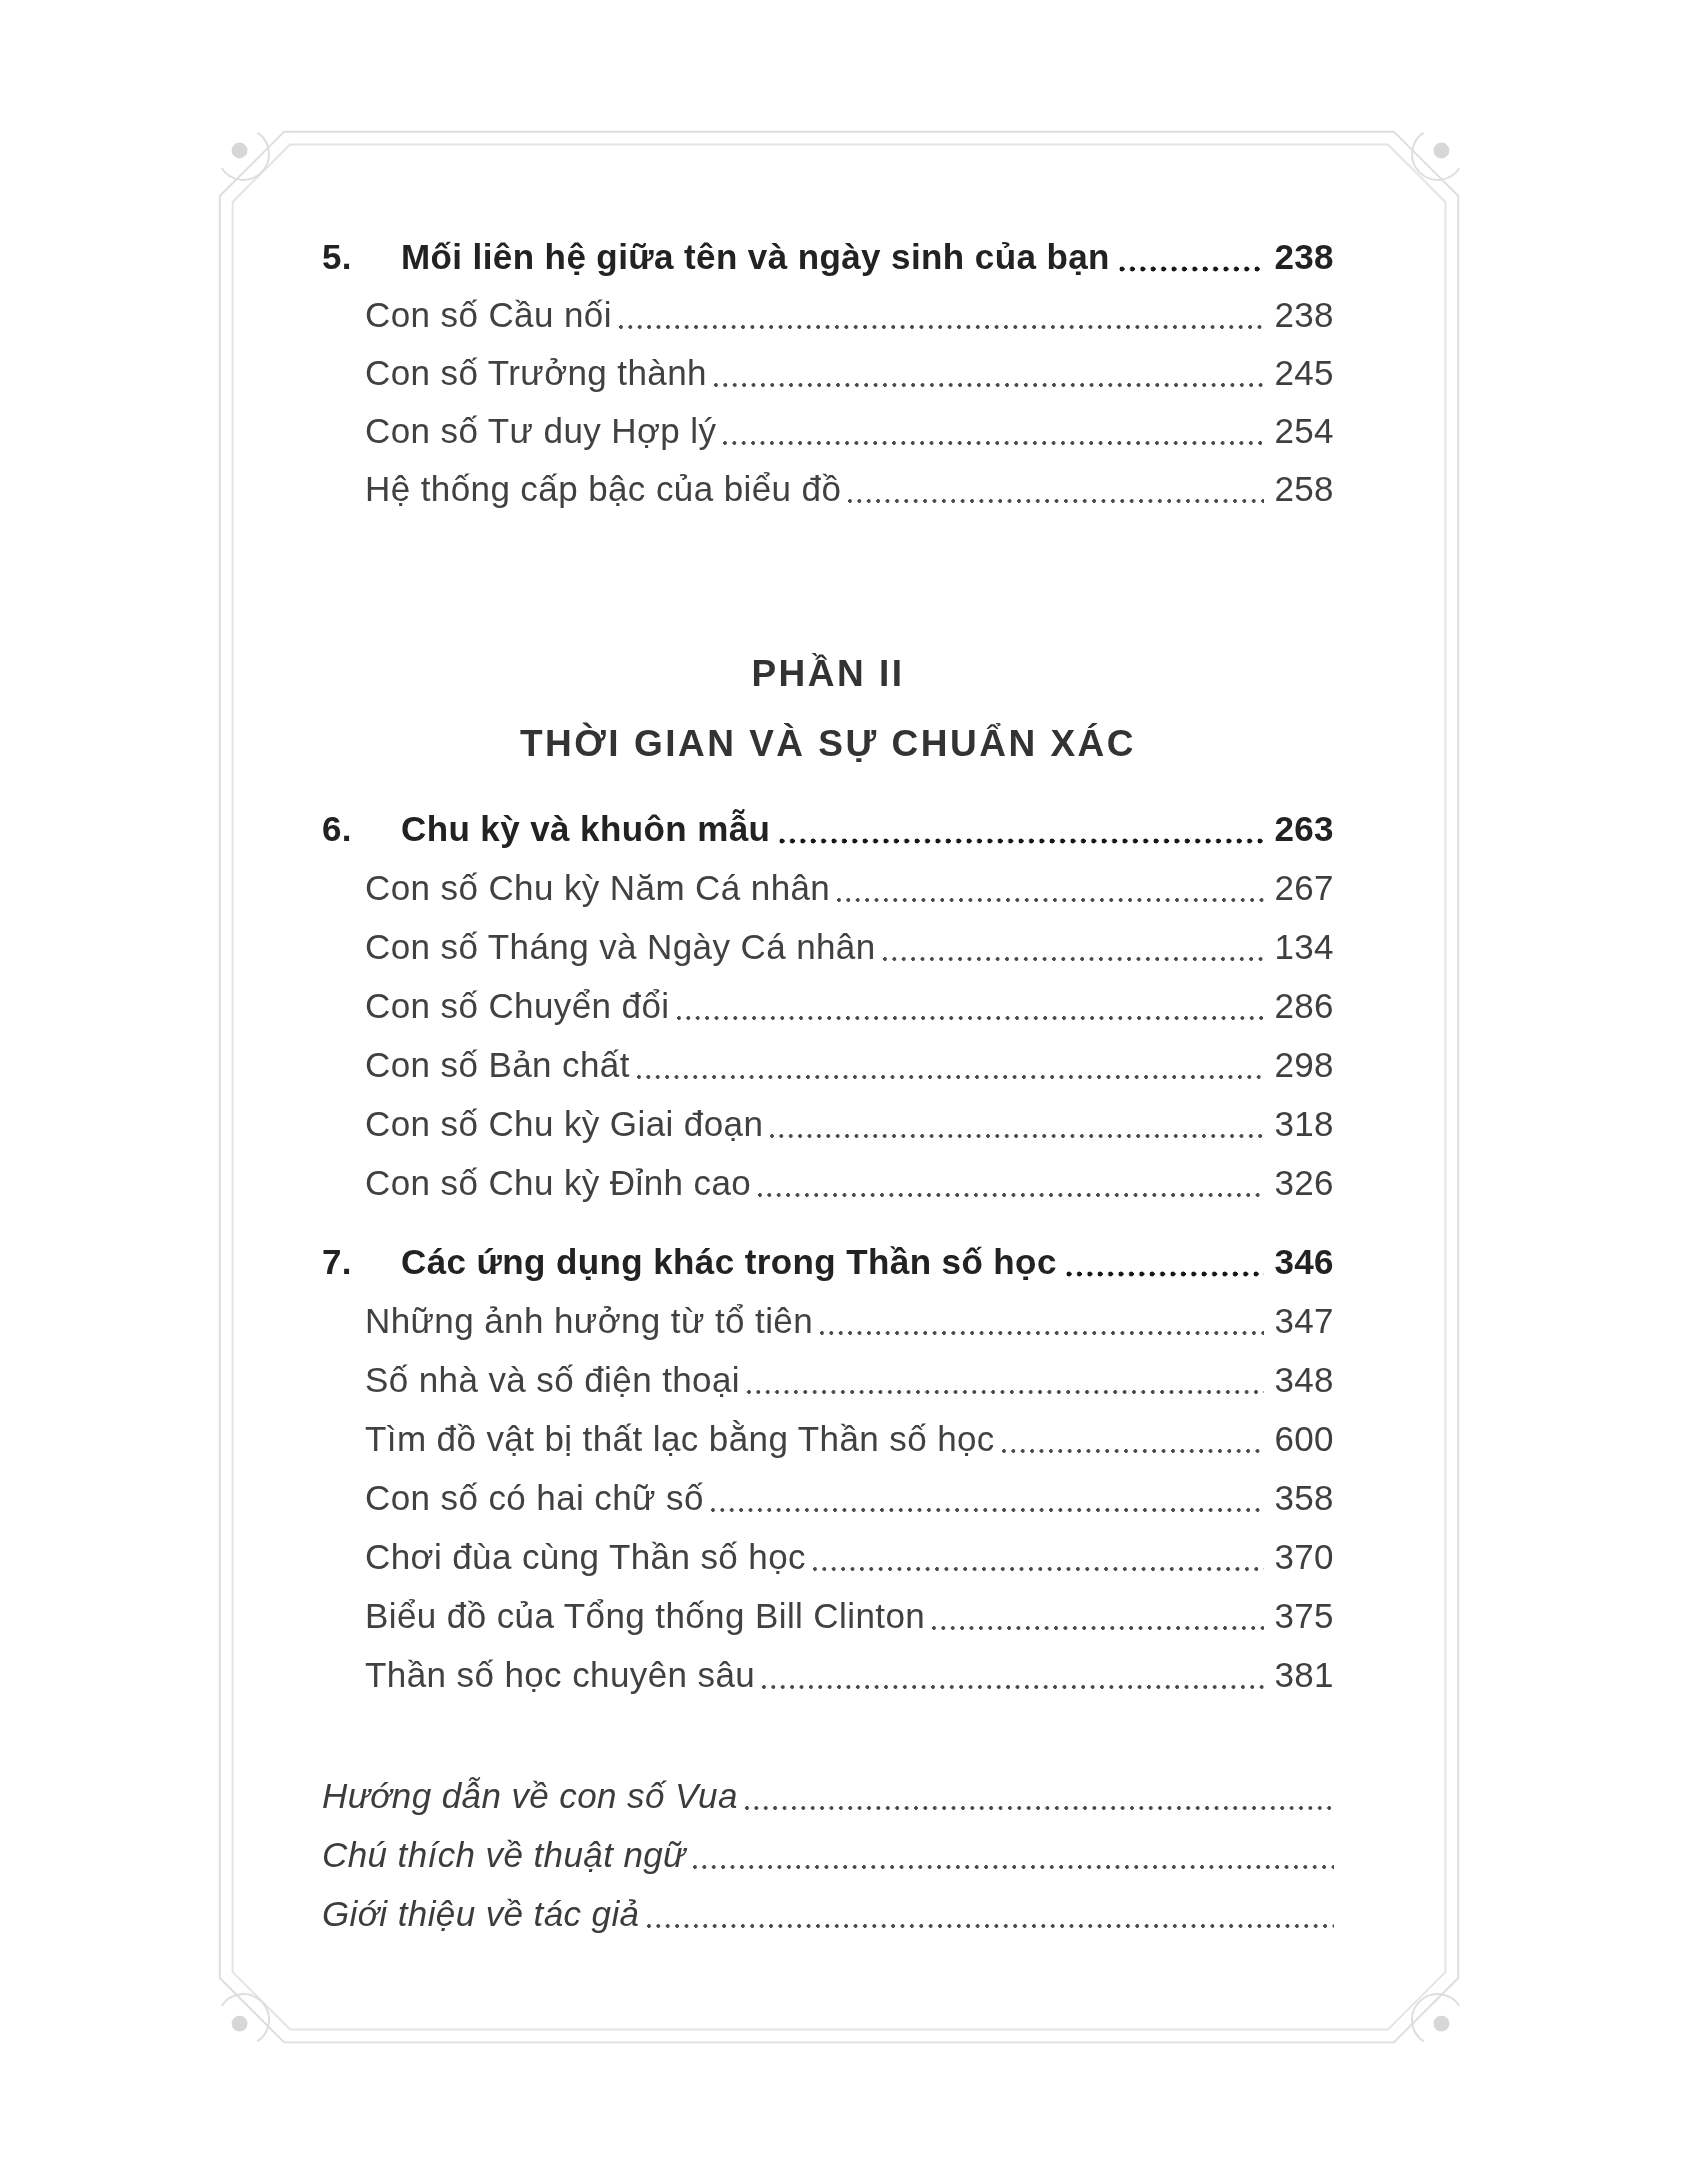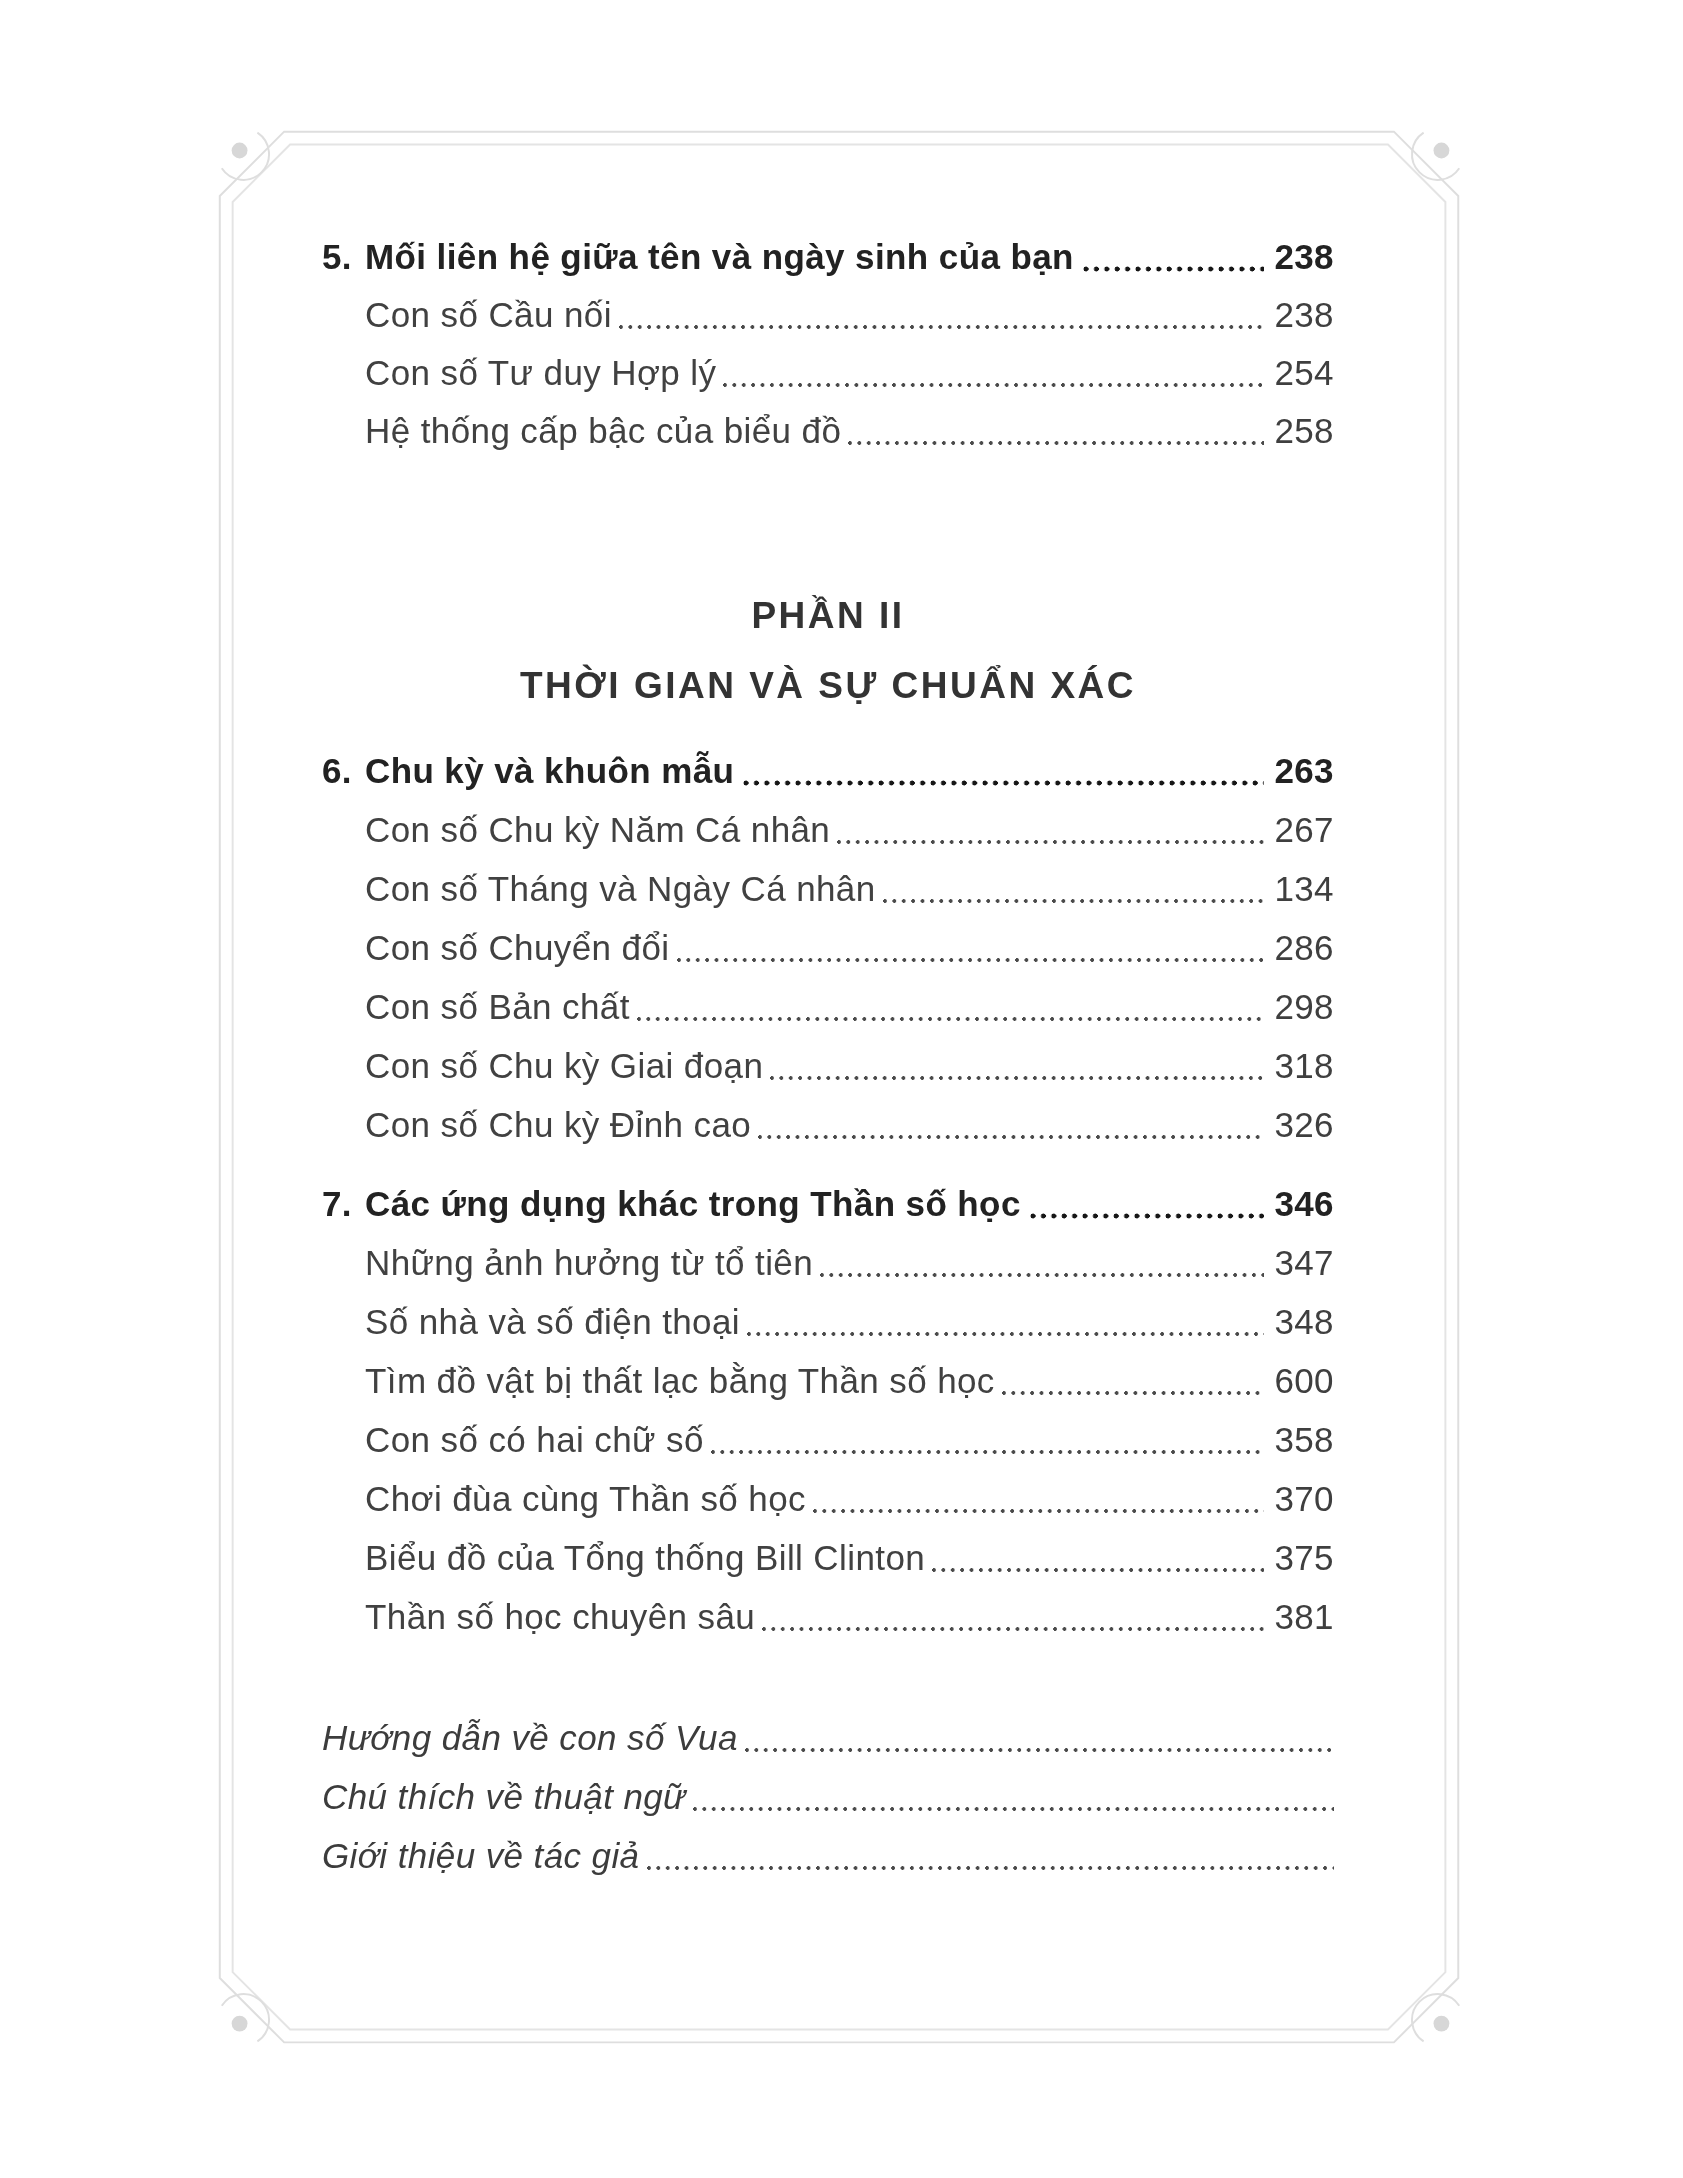--- a/index.html
+++ b/index.html
@@ -13,21 +13,21 @@
 
   .content{position:absolute;left:322px;top:228px;width:1012px;color:#414141;}
 
   .row{display:flex;align-items:baseline;height:58px;line-height:58px;font-size:35px;letter-spacing:0.4px;}
   .sec6 .row,.sec7 .row,.backmatter .row{height:59px;line-height:59px;}
 
   .num{flex:0 0 43px;font-weight:700;color:#222;}
   .indent{padding-left:43px;text-align:right;}
 
   .label{white-space:nowrap;color:#414141;}
-  .chapter .label{font-weight:700;color:#222;}
+  .chapter .label{font-weight:700;color:#222;margin-left:36px;}
 
   .pagenum{flex:0 0 auto;color:#3f3f3f;}
   .chapter .pagenum{font-weight:700;color:#222;}
 
   .leader{
     flex:1 1 auto;align-self:flex-end;height:6px;margin:0 10px 14px 7px;
     background-image:radial-gradient(circle at 2px 3px,#4a4a4a 1.7px,transparent 2.1px);
     background-size:9.4px 6px;background-repeat:repeat-x;
   }
   .chapter .leader{
@@ -79,20 +79,25 @@
         <span class="label">Mối liên hệ giữa tên và ngày sinh của bạn</span>
         <span class="leader"></span>
         <span class="pagenum">238</span>
       </div>
       <div class="row item indent">
         <span class="label">Con số Cầu nối</span>
         <span class="leader"></span>
         <span class="pagenum">238</span>
       </div>
       <div class="row item indent">
+        <span class="label">Con số Trưởng thành</span>
+        <span class="leader"></span>
+        <span class="pagenum">245</span>
+      </div>
+      <div class="row item indent">
         <span class="label">Con số Tư duy Hợp lý</span>
         <span class="leader"></span>
         <span class="pagenum">254</span>
       </div>
       <div class="row item indent">
         <span class="label">Hệ thống cấp bậc của biểu đồ</span>
         <span class="leader"></span>
         <span class="pagenum">258</span>
       </div>
     </div>

